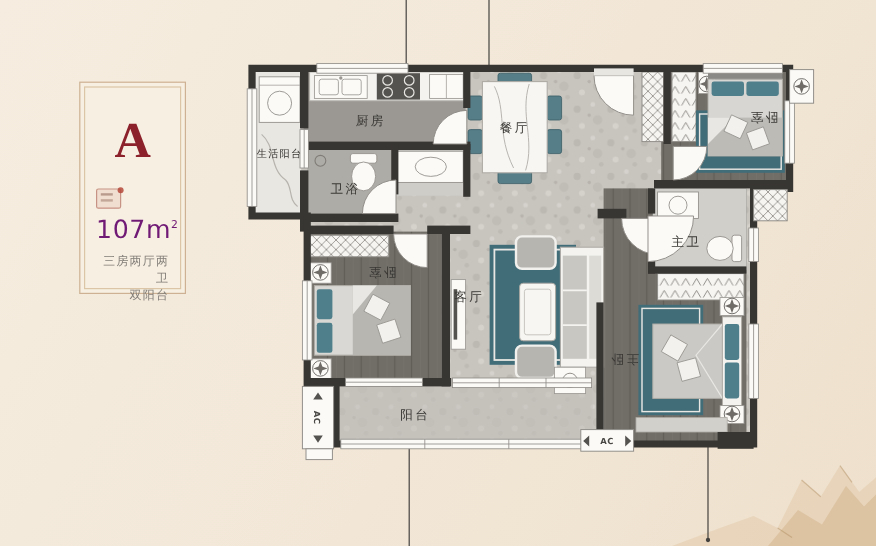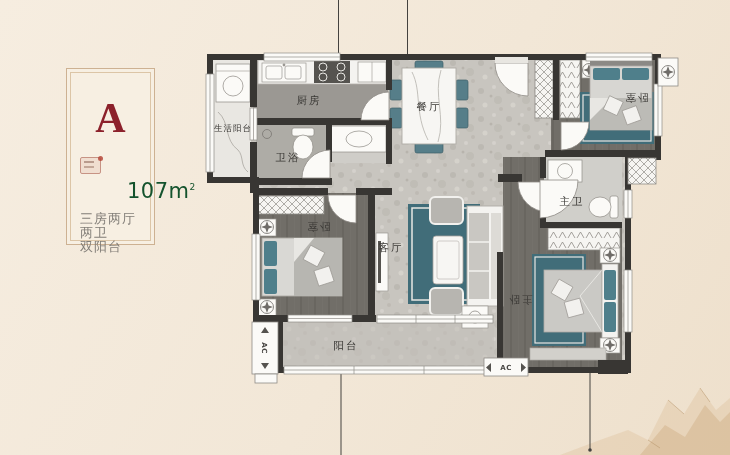--- a/index.html
+++ b/index.html
@@ -28,23 +28,23 @@
     font-size:42px;line-height:46px;color:#8c212b;text-align:center;margin-top:8px;
   }
   .seal{
     margin-top:16px;width:19px;height:15px;border:1px solid #c austin;
     border:1px solid #c79384;border-radius:2px;background:rgba(198,122,101,.14);
     position:relative;
   }
   .seal:before{content:"";position:absolute;left:3px;top:3px;width:10px;height:2px;background:rgba(140,100,85,.55);}
   .seal:after{content:"";position:absolute;left:3px;top:8px;width:10px;height:2px;background:rgba(140,100,85,.45);}
   .seal-dot{position:absolute;right:-3px;top:-2px;width:5px;height:5px;border-radius:50%;background:#b5483a;opacity:.85;}
-  .area{margin-top:5px;font-size:21px;color:#14532d;letter-spacing:.5px;margin-left:47px;}
+  .area{margin-top:5px;font-size:21px;color:#701a75;letter-spacing:.5px;}
   .area sup{font-size:9px;}
-  .tagline{margin-top:9px;font-size:13px;line-height:14px;color:#827e78;letter-spacing:1px;}
+  .tagline{margin-top:9px;font-size:10px;line-height:14px;color:#827e78;letter-spacing:1px;text-align:right;}
 </style>
 </head>
 <body>
 
 <svg id="plan-svg" width="730" height="455" viewBox="0 0 730 455">
   <defs>
     <pattern id="speck" width="28" height="28" patternUnits="userSpaceOnUse">
       <rect width="28" height="28" fill="#c8c5bf"></rect>
       <circle cx="5" cy="7" r="3" fill="#b2aea7" opacity=".55"></circle>
       <circle cx="18" cy="3" r="2" fill="#d8d5cf" opacity=".8"></circle>

